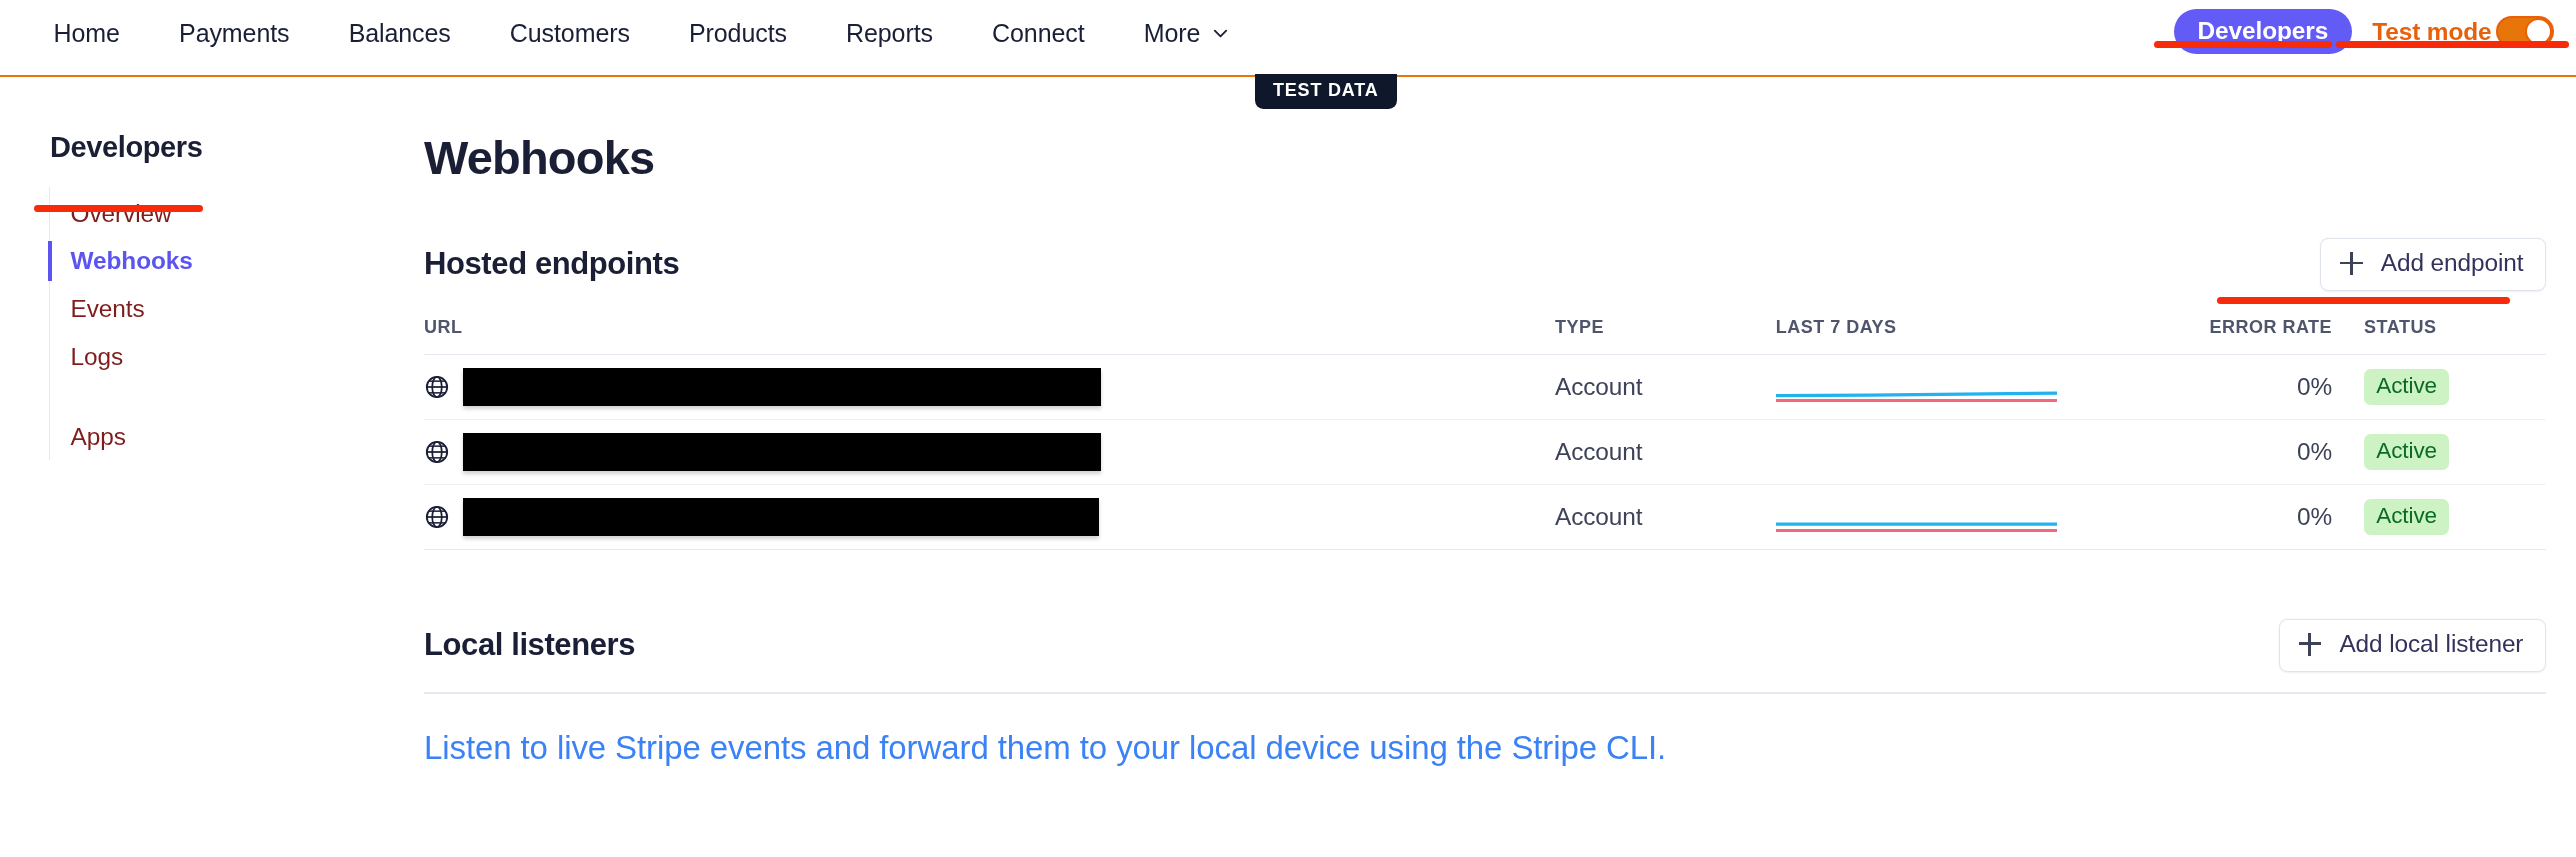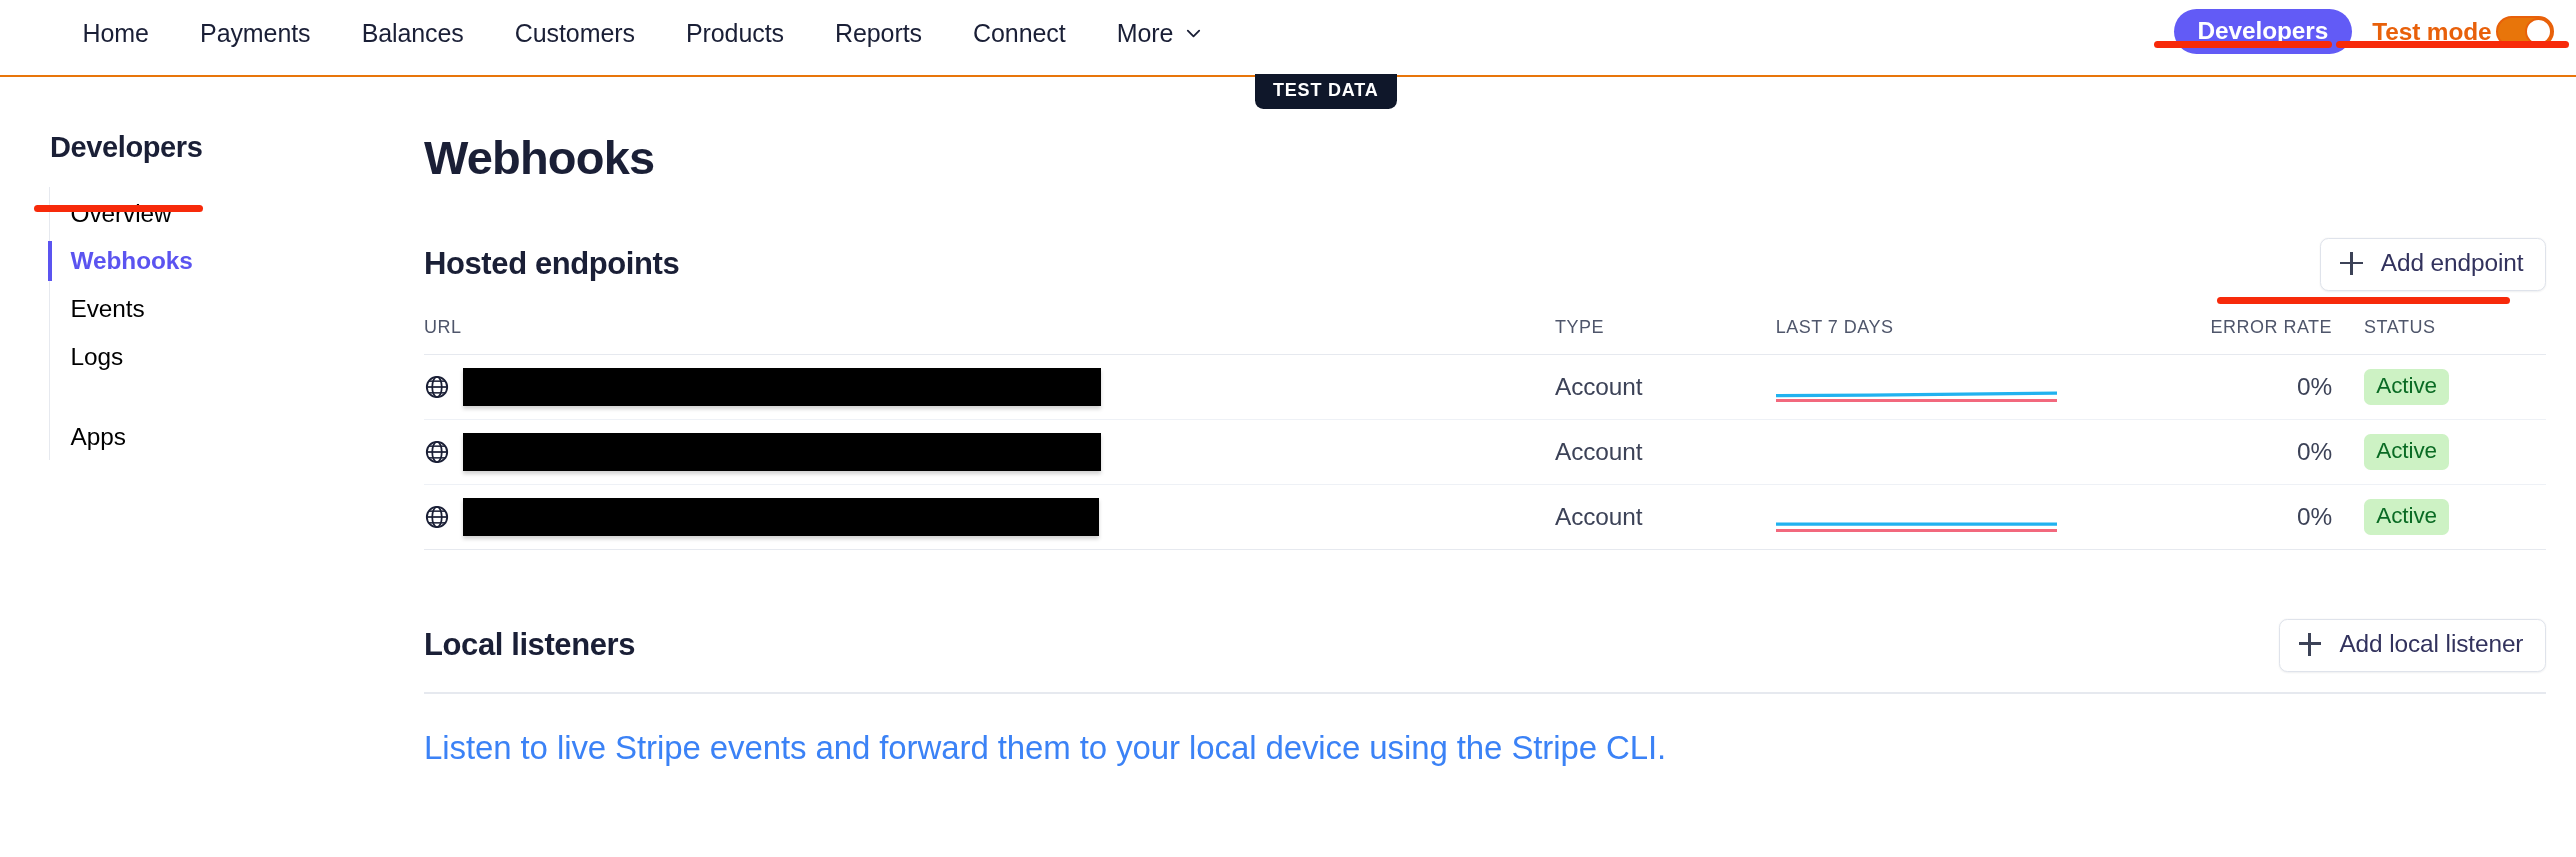--- a/index.html
+++ b/index.html
@@ -21,25 +21,25 @@
     position: absolute;
     top: 0; left: 0;
     width: 2576px;
     height: 77px;
     box-sizing: border-box;
     border-bottom: 2.8px solid #e8750a;
     background: #ffffff;
   }
   .nav-links {
     position: absolute;
-    left: 61px;
+    left: 32px;
     top: 17px;
     display: flex;
     align-items: center;
-    gap: 8px;
+    gap: 16px;
   }
   .nav-link {
     font-size: 25px;
     color: #1a1f36;
     letter-spacing: -0.1px;
     padding: 0 21.6px;
     line-height: 32px;
     white-space: nowrap;
     cursor: pointer;
   }
@@ -142,21 +142,21 @@
   }
   .sidebar-list {
     position: relative;
     border-left: 1.9px solid #e6e9ef;
     margin-left: 49px;
     padding-top: 2.8px;
   }
   .sidebar-item {
     position: relative;
     font-size: 24.4px;
-    color: #000000;
+    color: #7f1d1d;
     padding: 8.4px 0 8.4px 20.6px;
     line-height: 31px;
     letter-spacing: -0.1px;
     cursor: pointer;
   }
   .sidebar-item.active {
     color: #5b54f0;
     font-weight: 700;
   }
   .sidebar-item.active::before {
@@ -225,21 +225,21 @@
     background: #3c4257;
   }
   .plus::before { left: 0; top: 9.4px; width: 22.5px; height: 2.8px; }
   .plus::after  { top: 0; left: 9.4px; height: 22.5px; width: 2.8px; }
 
   
   .tbl { width: 100%; border-collapse: collapse; table-layout: fixed; }
   .tbl th {
     text-align: left;
     font-size: 18px;
-    font-weight: 400;
+    font-weight: 700;
     letter-spacing: 0.5px;
     color: #4f566b;
     padding: 5.6px 0 16px 0;
     border-bottom: 1.9px solid #e6e9ef;
   }
   .tbl td {
     padding: 0;
     border-bottom: 1.9px solid #eef1f6;
     height: 64px;
     vertical-align: middle;

